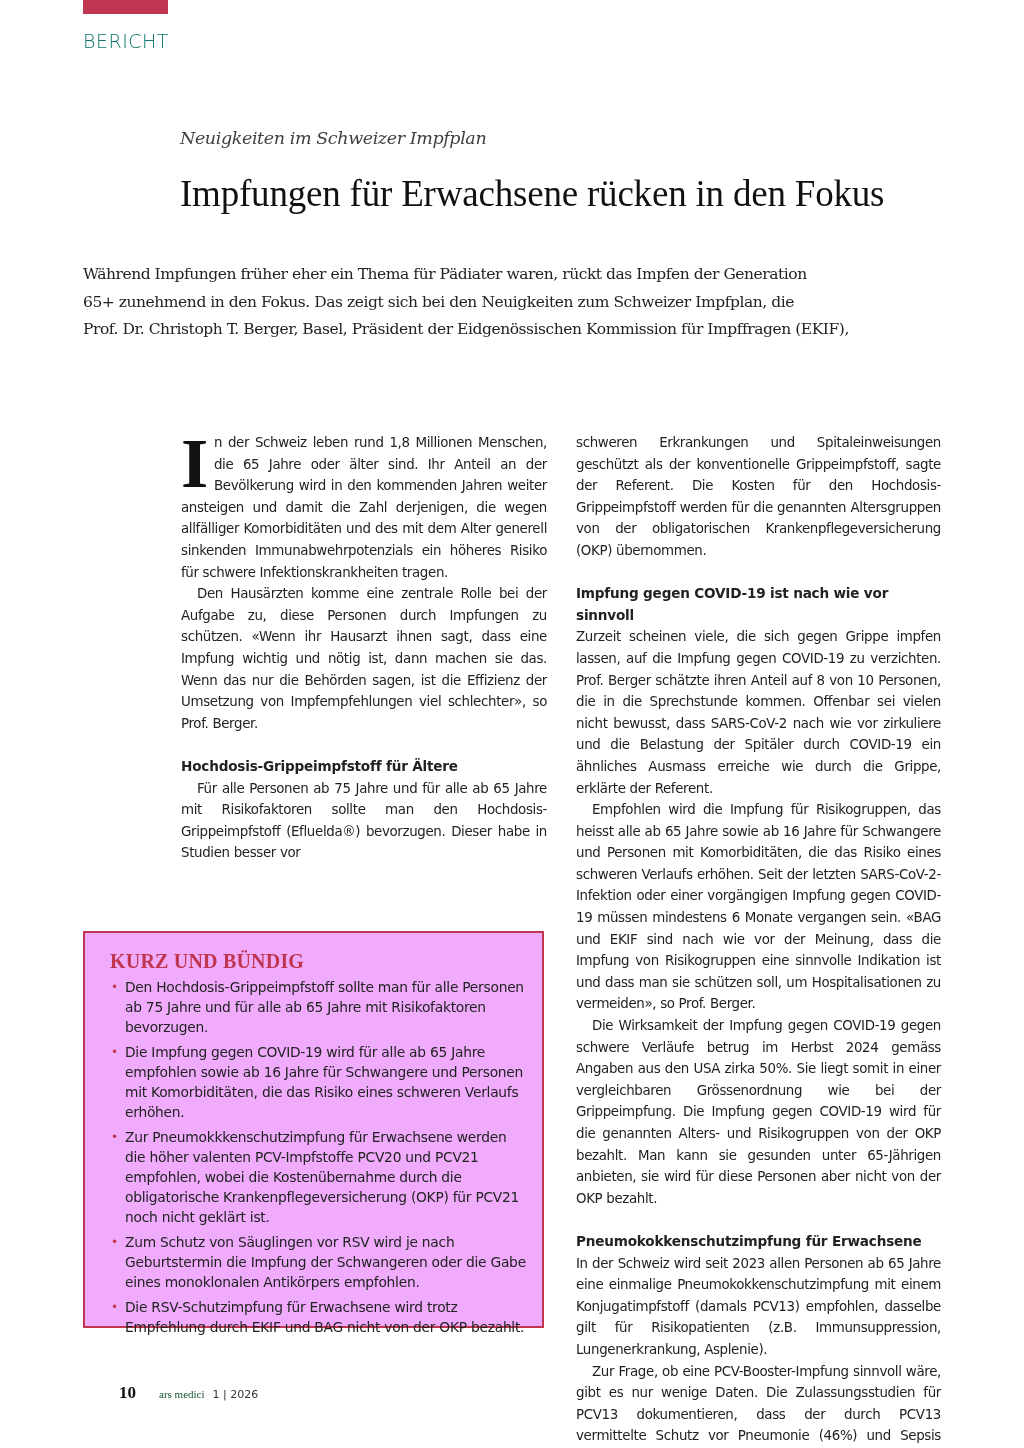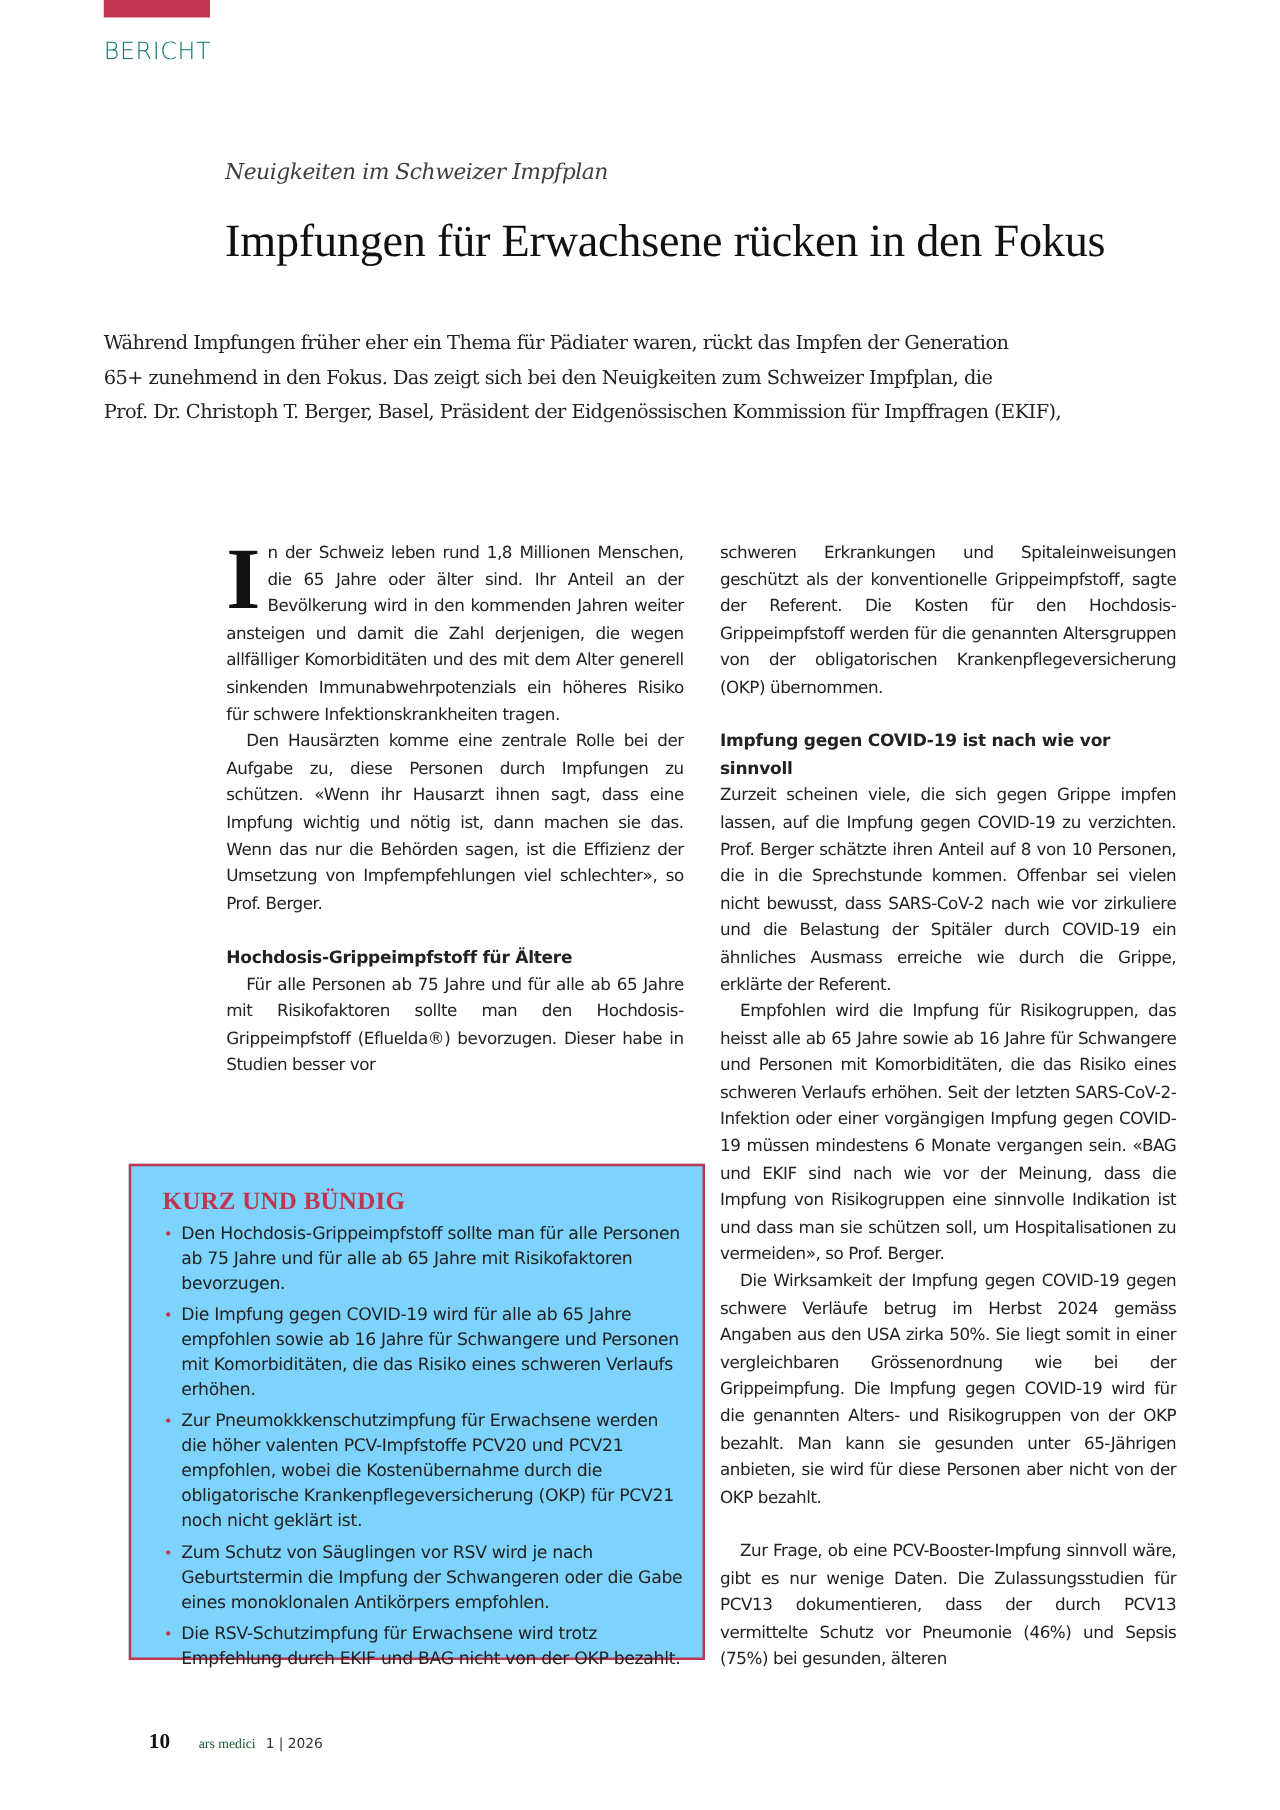--- a/index.html
+++ b/index.html
@@ -11,21 +11,21 @@
   .lead { position: absolute; left: 83px; top: 261px; width: 880px; font-family: "DejaVu Serif", serif; font-size: 15.5px; line-height: 27.5px; color: #222; letter-spacing: -0.45px; }
   .lead span { display: block; white-space: nowrap; }
   .col { position: absolute; font-family: "DejaVu Sans", sans-serif; font-size: 13.4px; line-height: 21.6px; color: #222; letter-spacing: -0.35px; text-align: justify; }
   .col-left { left: 181px; top: 432px; width: 366px; }
   .col-right { left: 576px; top: 432px; width: 365px; }
   .col p { margin: 0; }
   .col p.indent { text-indent: 16px; }
   .col h3 { margin: 0; font-size: 13.6px; font-weight: bold; line-height: 21.6px; letter-spacing: -0.2px; text-align: left; }
   .col .gap { height: 21.6px; }
   .dropcap { float: left; font-family: "Liberation Serif", serif; font-weight: bold; font-size: 70px; line-height: 56px; margin: 4px 6px 0 0; height: 60px; color: #111; }
-  .infobox { position: absolute; left: 83px; top: 931px; width: 461px; height: 397px; background: #7dd3fc; border: 2px solid #c0354f; box-sizing: border-box; margin-left: 20px; }
+  .infobox { position: absolute; left: 83px; top: 931px; width: 461px; height: 397px; background: #f0abfc; border: 2px solid #c0354f; box-sizing: border-box; }
   .infobox h2 { margin: 0; position: absolute; left: 25px; top: 17px; font-family: "Liberation Serif", serif; font-weight: bold; font-size: 20px; color: #c0354f; letter-spacing: 0.2px; }
   .infobox ul { list-style: none; margin: 0; padding: 0; position: absolute; left: 24px; top: 44px; width: 420px; font-family: "DejaVu Sans", sans-serif; font-size: 13.8px; line-height: 20px; color: #222; letter-spacing: -0.25px; }
   .infobox li { position: relative; padding-left: 16px; margin-bottom: 5px; }
   .infobox li .bullet { position: absolute; left: 2px; top: 0; color: #c0354f; font-size: 12px; }
   .footer { position: absolute; left: 83px; top: 1383px; display: flex; align-items: baseline; margin-left: 36px; }
   .page-num { font-family: "Liberation Serif", serif; font-weight: bold; font-size: 17px; color: #111; width: 40px; }
   .journal { font-family: "Liberation Serif", serif; font-weight: normal; font-size: 11px; color: #14532d; margin-right: 8px; }
   .issue { font-family: "DejaVu Sans", sans-serif; font-size: 11px; color: #333; }
 </style>
 </head>
@@ -65,20 +65,22 @@
 </div>
 
 <div class="col col-right">
   <p>schweren Erkrankungen und Spitaleinweisungen geschützt als der konventionelle Grippeimpfstoff, sagte der Referent. Die Kosten für den Hochdosis-Grippeimpfstoff werden für die genannten Altersgruppen von der obligatorischen Krankenpflegeversicherung (OKP) übernommen.</p>
   <div class="gap"></div>
   <h3>Impfung gegen COVID-19 ist nach wie vor sinnvoll</h3>
   <p>Zurzeit scheinen viele, die sich gegen Grippe impfen lassen, auf die Impfung gegen COVID-19 zu verzichten. Prof. Berger schätzte ihren Anteil auf 8 von 10 Personen, die in die Sprechstunde kommen. Offenbar sei vielen nicht bewusst, dass SARS-CoV-2 nach wie vor zirkuliere und die Belastung der Spitäler durch COVID-19 ein ähnliches Ausmass erreiche wie durch die Grippe, erklärte der Referent.</p>
   <p class="indent">Empfohlen wird die Impfung für Risikogruppen, das heisst alle ab 65 Jahre sowie ab 16 Jahre für Schwangere und Personen mit Komorbiditäten, die das Risiko eines schweren Verlaufs erhöhen. Seit der letzten SARS-CoV-2-Infektion oder einer vorgängigen Impfung gegen COVID-19 müssen mindestens 6 Monate vergangen sein. «BAG und EKIF sind nach wie vor der Meinung, dass die Impfung von Risikogruppen eine sinnvolle Indikation ist und dass man sie schützen soll, um Hospitalisationen zu vermeiden», so Prof. Berger.</p>
   <p class="indent">Die Wirksamkeit der Impfung gegen COVID-19 gegen schwere Verläufe betrug im Herbst 2024 gemäss Angaben aus den USA zirka 50%. Sie liegt somit in einer vergleichbaren Grössenordnung wie bei der Grippeimpfung. Die Impfung gegen COVID-19 wird für die genannten Alters- und Risikogruppen von der OKP bezahlt. Man kann sie gesunden unter 65-Jährigen anbieten, sie wird für diese Personen aber nicht von der OKP bezahlt.</p>
   <div class="gap"></div>
+  <h3>Pneumokokkenschutzimpfung für Erwachsene</h3>
+  <p>In der Schweiz wird seit 2023 allen Personen ab 65 Jahre eine einmalige Pneumokokkenschutzimpfung mit einem Konjugatimpfstoff (damals PCV13) empfohlen, dasselbe gilt für Risikopatienten (z.B. Immunsuppression, Lungenerkrankung, Asplenie).</p>
   <p class="indent">Zur Frage, ob eine PCV-Booster-Impfung sinnvoll wäre, gibt es nur wenige Daten. Die Zulassungsstudien für PCV13 dokumentieren, dass der durch PCV13 vermittelte Schutz vor Pneumonie (46%) und Sepsis (75%) bei gesunden, älteren</p>
 </div>
 
 <div class="footer">
   <span class="page-num">10</span>
   <span class="journal">ars medici</span>
   <span class="issue">1 | 2026</span>
 </div>
 
 </body></html>

